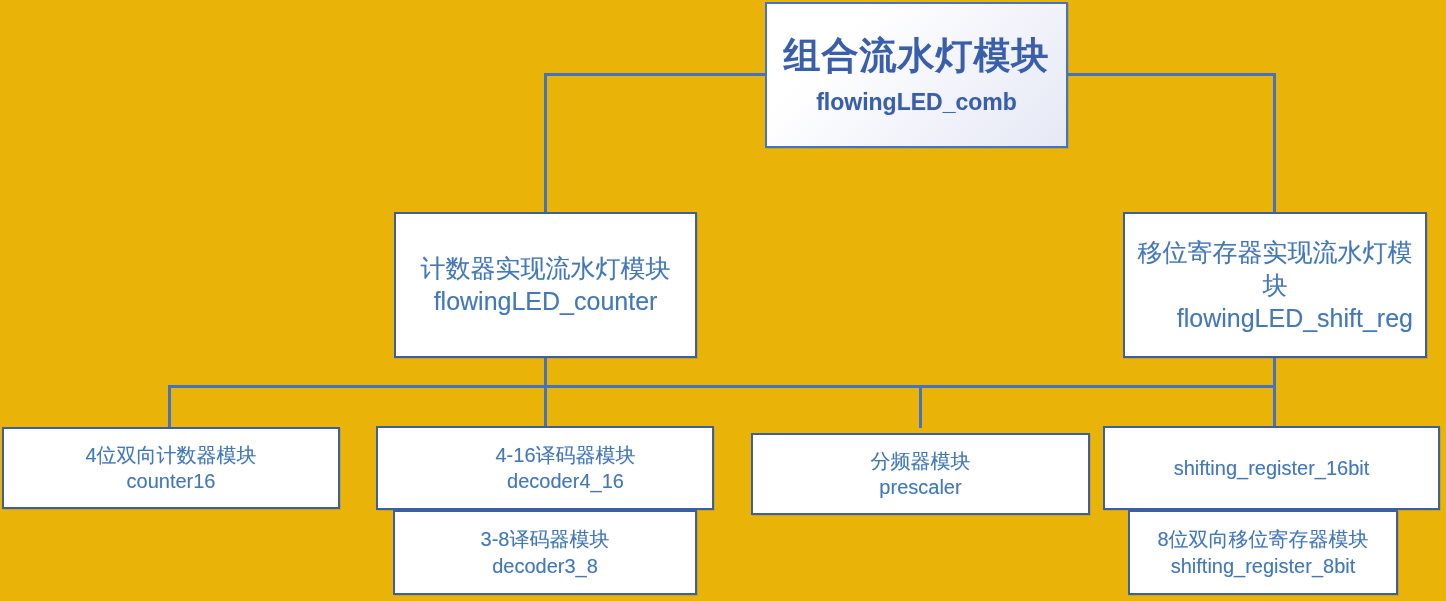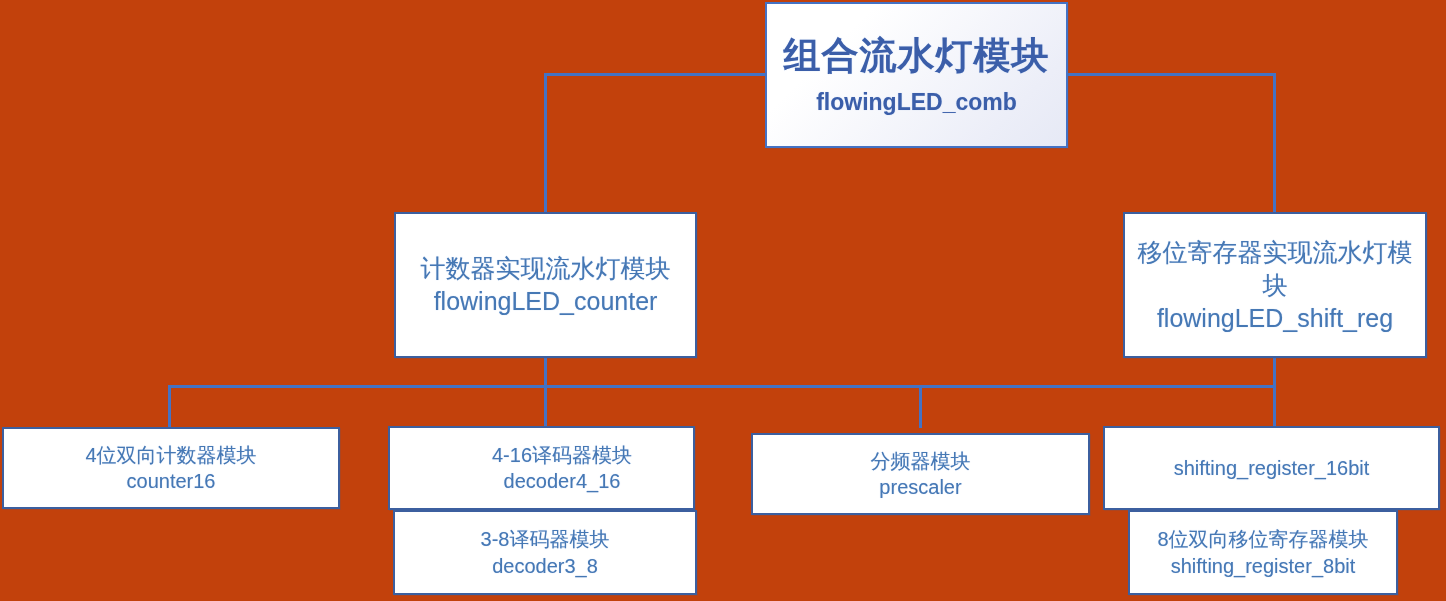--- a/index.html
+++ b/index.html
@@ -2,21 +2,21 @@
 <html><head>
 <meta charset="utf-8">
 <style>
   html, body { margin: 0; padding: 0; background: #ffffff; }
   body { font-family: "Liberation Sans", "DejaVu Sans", sans-serif; }
 
   .canvas {
     position: relative;
     width: 1446px;
     height: 601px;
-    background: #c2410c;
+    background: #eab308;
     overflow: hidden;
   }
 
   .node {
     position: absolute;
     box-sizing: border-box;
     background: #ffffff;
     border: 2px solid #3c5f9f;
     display: flex;
     flex-direction: column;
@@ -39,26 +39,26 @@
     background: linear-gradient(135deg, #ffffff 25%, #eceef8 80%, #e6e9f5 100%);
     color: #3b5ea9;
     font-weight: bold;
   }
   .node.root .zh { font-size: 37px; letter-spacing: 1px; }
   .node.root .en { font-size: 23px; margin-top: 6px; }
 
   
   .node.mid { font-size: 25px; }
   .node.mid-left  { left: 394px;  top: 212px; width: 303px; height: 146px; }
-  .node.mid-right { left: 1123px; top: 212px; width: 304px; height: 146px; padding: 0 12px; }
+  .node.mid-right { left: 1123px; top: 212px; width: 304px; height: 146px; padding: 0 12px; align-items: flex-end; }
 
   
   .node.leaf { font-size: 20px; }
   .node.leaf-1 { left: 2px;    top: 427px; width: 338px; height: 82px; }
-  .node.leaf-2 { left: 388px;  top: 426px; width: 307px; height: 84px; padding-left: 41px; }
+  .node.leaf-2 { left: 376px;  top: 426px; width: 338px; height: 84px; padding-left: 41px; }
   .node.leaf-3 { left: 751px;  top: 433px; width: 339px; height: 82px; }
   .node.leaf-4 { left: 1103px; top: 426px; width: 337px; height: 84px; }
   .node.sub-1  { left: 393px;  top: 510px; width: 304px; height: 85px; }
   .node.sub-2  { left: 1128px; top: 510px; width: 270px; height: 85px; }
 
   .connector {
     position: absolute;
     background: #4472c4;
   }
   .connector.h { height: 3px; }

